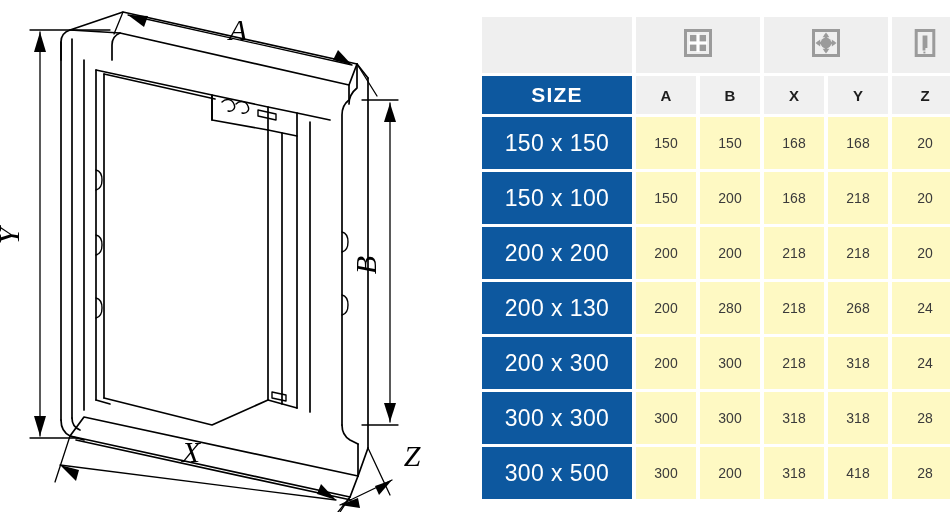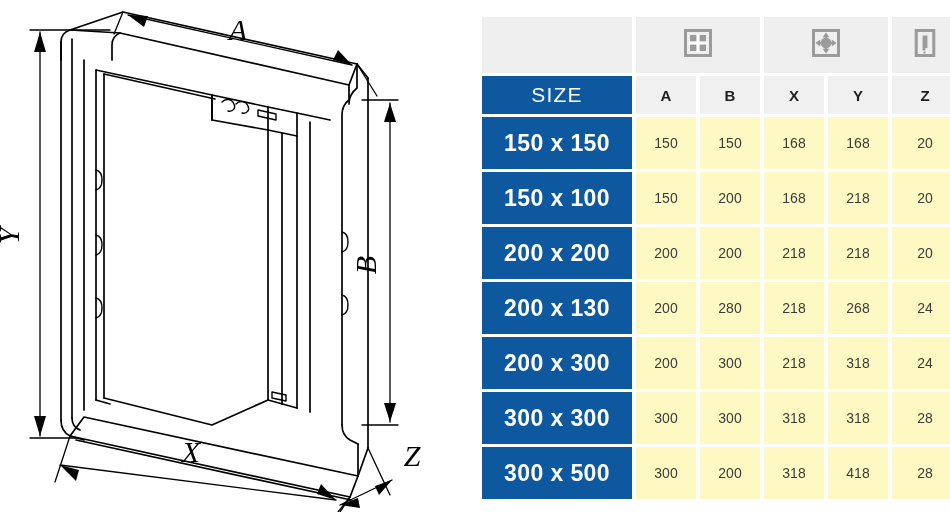--- a/index.html
+++ b/index.html
@@ -89,39 +89,39 @@
     vertical-align: middle;
     background: #f0f0f0;
     font-size: 15px;
     font-weight: bold;
     color: #1d1d1d;
   }
   tr.label-row td.size-head {
     background: #0d589f;
     color: #ffffff;
     font-size: 21px;
-    font-weight: normal;
+    font-weight: bold;
     letter-spacing: 1.2px;
   }
 
   
   tr.data-row td {
     height: 44px;
     padding: 0;
     text-align: center;
     vertical-align: middle;
     background: #fef9c3;
     font-size: 14px;
     color: #3b3b3b;
   }
   tr.data-row td.size-cell {
     background: #0d589f;
     color: #ffffff;
     font-size: 23px;
-    font-weight: bold;
+    font-weight: normal;
     letter-spacing: 0.4px;
   }
 </style>
 </head>
 <body>
 
 <div id="root">
 
   <div id="drawing-panel">
     <svg id="drawing-svg" viewBox="0 0 470 512">

